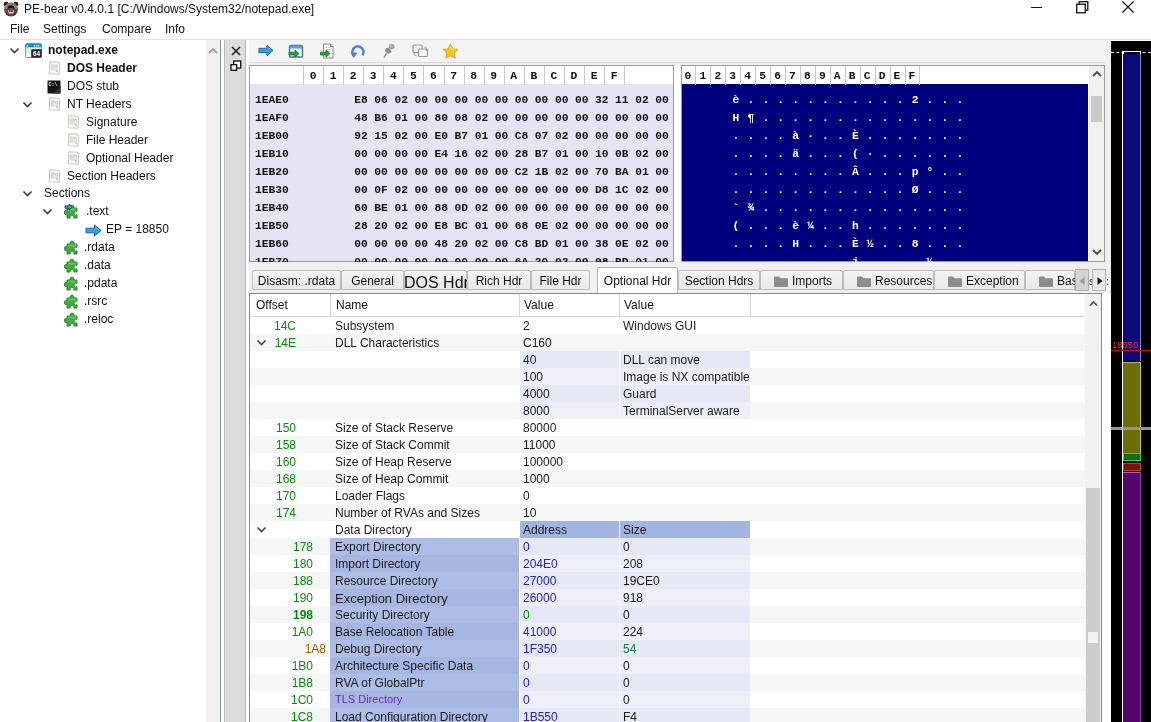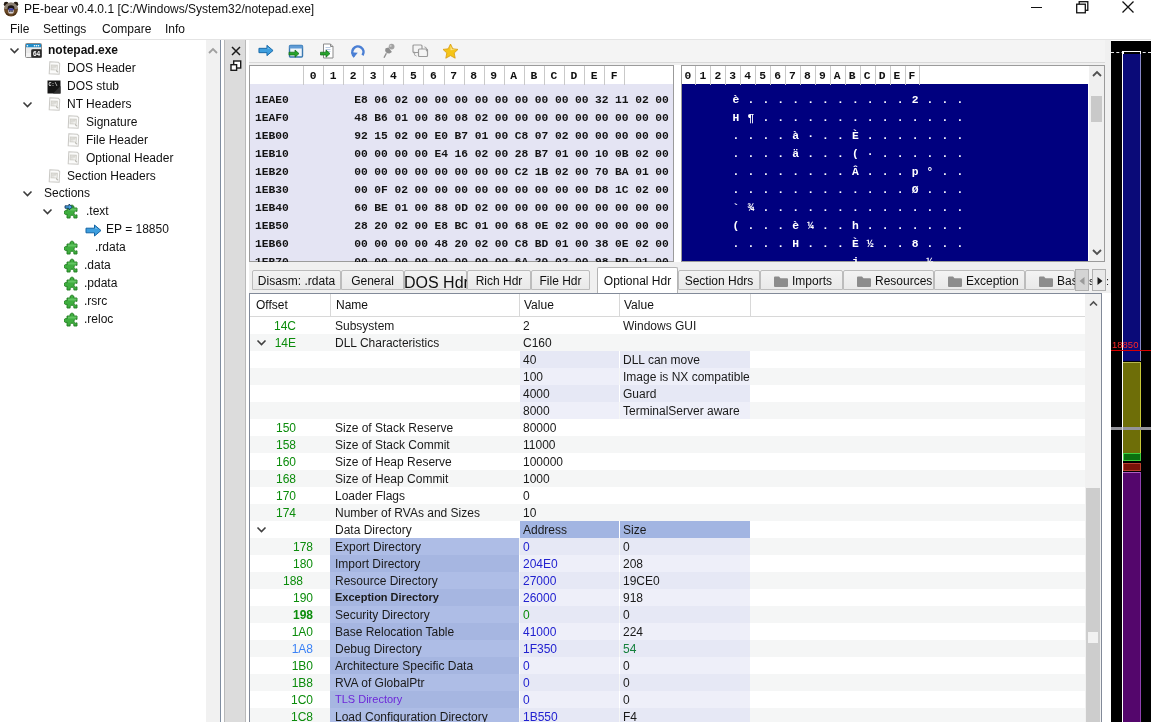--- a/index.html
+++ b/index.html
@@ -70,21 +70,21 @@
 </svg>
 <div class="abs" style="left:48px;top:43px;font-size:12px;color:#101010;font-weight:bold;white-space:pre;">notepad.exe</div>
 <svg class="abs" style="left:47px;top:61px" width="15" height="15" viewBox="0 0 15 15">
 <g transform="rotate(3 7 7)">
 <path d="M2.5 1 L11 1 L12.5 2.5 L12.5 13 L2.5 13 Z" fill="#fbfbfa" stroke="#c9c8c4" stroke-width="1"></path>
 <rect x="4.2" y="4.2" width="6" height="4.6" fill="none" stroke="#d3d2cc" stroke-width="1.1"></rect>
 <path d="M4.5 5.4 h5 M4.5 6.7 h5 M4.5 8 h3" stroke="#cfcec8" stroke-width="0.8"></path>
 <path d="M9.5 8.5 l2.2 2.2 l-1.2 0.6 l-1.4-1.4 Z" fill="#b9b8b2"></path>
 </g>
   </svg>
-<div class="abs" style="left:67px;top:61px;font-size:12px;color:#101010;font-weight:normal;white-space:pre;">DOS Header</div>
+<div class="abs" style="left:67px;top:61px;font-size:12px;color:#101010;font-weight:bold;white-space:pre;">DOS Header</div>
 <svg class="abs" style="left:47px;top:80px" width="14" height="14" viewBox="0 0 14 14">
 <path d="M0.5 0.5 H13.5 V13.5 H0.5 Z" fill="#141414"></path>
 <path d="M13.5 6 V13.5 H6 Z" fill="#2e2e2e"></path>
 <text x="1.5" y="5.8" font-size="5" fill="#e8e8e8" font-family="Liberation Mono,monospace" font-weight="bold">C:\</text>
 </svg>
 <div class="abs" style="left:67px;top:79px;font-size:12px;color:#101010;font-weight:normal;white-space:pre;">DOS stub</div>
 <svg class="abs" style="left:22px;top:101px" width="11" height="8" viewBox="0 0 11 8">
 <path d="M1.5 1.5 L5.5 5.5 L9.5 1.5" stroke="#3c3c3c" stroke-width="1.6" fill="none"></path>
   </svg>
 <svg class="abs" style="left:47px;top:97px" width="15" height="15" viewBox="0 0 15 15">
@@ -147,21 +147,21 @@
 <div class="abs" style="left:86px;top:204px;font-size:12px;color:#101010;font-weight:normal;white-space:pre;">.text</div>
 <svg class="abs" style="left:85px;top:224px" width="17" height="13" viewBox="0 0 17 13">
 <path d="M1 4.2 h8.5 V1 l6.5 5.5 -6.5 5.5 V8.8 H1 Z" fill="#3d9ede" stroke="#1565a5" stroke-width="1"></path>
 <path d="M1.8 4.9 h8.4 V3 l2.5 2 h-10.9Z" fill="#7cc4ef" opacity="0.8"></path>
 </svg>
 <div class="abs" style="left:106px;top:222px;font-size:12px;color:#101010;font-weight:normal;white-space:pre;">EP = 18850</div>
 <svg class="abs" style="left:64px;top:240px" width="17" height="16" viewBox="0 0 17 16">
 <path d="M2 5.5 h3.2 a2 2 0 1 1 3.6 0 H12 v3.4 a2 2 0 1 0 0 3.4 V15.5 H8.8 a2 2 0 1 0 -3.6 0 H2 v-3.8 a2 2 0 1 1 0 -3.4 Z" fill="#3fae3f" stroke="#1f7a1f" stroke-width="0.9" transform="translate(1,-1.5)"></path>
 <path d="M3 6 h9 l-1 2 h-8 Z" fill="#7fd87f" opacity="0.55" transform="translate(1,-1.5)"></path>
   </svg>
-<div class="abs" style="left:84px;top:240px;font-size:12px;color:#101010;font-weight:normal;white-space:pre;margin-left:11px;">.rdata</div>
+<div class="abs" style="left:84px;top:240px;font-size:12px;color:#101010;font-weight:normal;white-space:pre;">.rdata</div>
 <svg class="abs" style="left:64px;top:258px" width="17" height="16" viewBox="0 0 17 16">
 <path d="M2 5.5 h3.2 a2 2 0 1 1 3.6 0 H12 v3.4 a2 2 0 1 0 0 3.4 V15.5 H8.8 a2 2 0 1 0 -3.6 0 H2 v-3.8 a2 2 0 1 1 0 -3.4 Z" fill="#3fae3f" stroke="#1f7a1f" stroke-width="0.9" transform="translate(1,-1.5)"></path>
 <path d="M3 6 h9 l-1 2 h-8 Z" fill="#7fd87f" opacity="0.55" transform="translate(1,-1.5)"></path>
   </svg>
 <div class="abs" style="left:84px;top:258px;font-size:12px;color:#101010;font-weight:normal;white-space:pre;">.data</div>
 <svg class="abs" style="left:64px;top:276px" width="17" height="16" viewBox="0 0 17 16">
 <path d="M2 5.5 h3.2 a2 2 0 1 1 3.6 0 H12 v3.4 a2 2 0 1 0 0 3.4 V15.5 H8.8 a2 2 0 1 0 -3.6 0 H2 v-3.8 a2 2 0 1 1 0 -3.4 Z" fill="#3fae3f" stroke="#1f7a1f" stroke-width="0.9" transform="translate(1,-1.5)"></path>
 <path d="M3 6 h9 l-1 2 h-8 Z" fill="#7fd87f" opacity="0.55" transform="translate(1,-1.5)"></path>
   </svg>
 <div class="abs" style="left:84px;top:276px;font-size:12px;color:#101010;font-weight:normal;white-space:pre;">.pdata</div>
@@ -788,29 +788,29 @@
 <div class="abs" style="left:620px;top:555px;width:130px;height:17px;background:#eeeff9"></div>
 <div class="abs" style="left:330px;top:555px;width:189px;height:17px;background:#a6b6e1"></div>
 <div class="abs" style="left:273px;top:557px;width:40px;text-align:right;font-size:12px;color:#0b8c0b;white-space:pre;">180</div>
 <div class="abs" style="left:335px;top:557px;font-size:12px;color:#1a1a1a;font-weight:normal;white-space:pre;">Import Directory</div>
 <div class="abs" style="left:523px;top:557px;font-size:12px;color:#2222d0;font-weight:normal;white-space:pre;">204E0</div>
 <div class="abs" style="left:623px;top:557px;font-size:12px;color:#1a1a1a;font-weight:normal;white-space:pre;">208</div>
 <div class="abs" style="left:250px;top:572px;width:835px;height:17px;background:#f5f6f6"></div>
 <div class="abs" style="left:520px;top:572px;width:99px;height:17px;background:#e6e8f5"></div>
 <div class="abs" style="left:620px;top:572px;width:130px;height:17px;background:#e6e8f5"></div>
 <div class="abs" style="left:330px;top:572px;width:189px;height:17px;background:#aebde6"></div>
-<div class="abs" style="left:273px;top:574px;width:40px;text-align:center;font-size:12px;color:#0b8c0b;white-space:pre;">188</div>
+<div class="abs" style="left:273px;top:574px;width:40px;text-align:right;font-size:12px;color:#0b8c0b;white-space:pre;">188</div>
 <div class="abs" style="left:335px;top:574px;font-size:12px;color:#1a1a1a;font-weight:normal;white-space:pre;">Resource Directory</div>
 <div class="abs" style="left:523px;top:574px;font-size:12px;color:#2222d0;font-weight:normal;white-space:pre;">27000</div>
 <div class="abs" style="left:623px;top:574px;font-size:12px;color:#1a1a1a;font-weight:normal;white-space:pre;">19CE0</div>
 <div class="abs" style="left:520px;top:589px;width:99px;height:17px;background:#eeeff9"></div>
 <div class="abs" style="left:620px;top:589px;width:130px;height:17px;background:#eeeff9"></div>
 <div class="abs" style="left:330px;top:589px;width:189px;height:17px;background:#a6b6e1"></div>
 <div class="abs" style="left:273px;top:591px;width:40px;text-align:right;font-size:12px;color:#0b8c0b;white-space:pre;">190</div>
-<div class="abs" style="left:335px;top:591px;font-size:11px;color:#1a1a1a;font-weight:bold;white-space:pre;">Exception Directory</div>
+<div class="abs" style="left:335px;top:591px;font-size:13px;color:#1a1a1a;font-weight:normal;white-space:pre;">Exception Directory</div>
 <div class="abs" style="left:523px;top:591px;font-size:12px;color:#2222d0;font-weight:normal;white-space:pre;">26000</div>
 <div class="abs" style="left:623px;top:591px;font-size:12px;color:#1a1a1a;font-weight:normal;white-space:pre;">918</div>
 <div class="abs" style="left:250px;top:606px;width:835px;height:17px;background:#f5f6f6"></div>
 <div class="abs" style="left:520px;top:606px;width:99px;height:17px;background:#e6e8f5"></div>
 <div class="abs" style="left:620px;top:606px;width:130px;height:17px;background:#e6e8f5"></div>
 <div class="abs" style="left:330px;top:606px;width:189px;height:17px;background:#aebde6"></div>
 <div class="abs" style="left:273px;top:608px;width:40px;text-align:right;font-size:12px;color:#0b8c0b;white-space:pre;font-weight:bold;">198</div>
 <div class="abs" style="left:335px;top:608px;font-size:12px;color:#1a1a1a;font-weight:normal;white-space:pre;">Security Directory</div>
 <div class="abs" style="left:523px;top:608px;font-size:12px;color:#0b8c0b;font-weight:normal;white-space:pre;">0</div>
 <div class="abs" style="left:623px;top:608px;font-size:12px;color:#1a1a1a;font-weight:normal;white-space:pre;">0</div>
@@ -818,21 +818,21 @@
 <div class="abs" style="left:620px;top:623px;width:130px;height:17px;background:#eeeff9"></div>
 <div class="abs" style="left:330px;top:623px;width:189px;height:17px;background:#a6b6e1"></div>
 <div class="abs" style="left:273px;top:625px;width:40px;text-align:right;font-size:12px;color:#0b8c0b;white-space:pre;">1A0</div>
 <div class="abs" style="left:335px;top:625px;font-size:12px;color:#1a1a1a;font-weight:normal;white-space:pre;">Base Relocation Table</div>
 <div class="abs" style="left:523px;top:625px;font-size:12px;color:#2222d0;font-weight:normal;white-space:pre;">41000</div>
 <div class="abs" style="left:623px;top:625px;font-size:12px;color:#1a1a1a;font-weight:normal;white-space:pre;">224</div>
 <div class="abs" style="left:250px;top:640px;width:835px;height:17px;background:#f5f6f6"></div>
 <div class="abs" style="left:520px;top:640px;width:99px;height:17px;background:#e6e8f5"></div>
 <div class="abs" style="left:620px;top:640px;width:130px;height:17px;background:#e6e8f5"></div>
 <div class="abs" style="left:330px;top:640px;width:189px;height:17px;background:#aebde6"></div>
-<div class="abs" style="left:273px;top:642px;width:40px;text-align:right;font-size:12px;color:#3b82f6;white-space:pre;">1A8</div>
+<div class="abs" style="left:286px;top:642px;width:40px;text-align:right;font-size:12px;color:#a16207;white-space:pre;">1A8</div>
 <div class="abs" style="left:335px;top:642px;font-size:12px;color:#1a1a1a;font-weight:normal;white-space:pre;">Debug Directory</div>
 <div class="abs" style="left:523px;top:642px;font-size:12px;color:#2222d0;font-weight:normal;white-space:pre;">1F350</div>
 <div class="abs" style="left:623px;top:642px;font-size:12px;color:#15803d;font-weight:normal;white-space:pre;">54</div>
 <div class="abs" style="left:520px;top:657px;width:99px;height:17px;background:#eeeff9"></div>
 <div class="abs" style="left:620px;top:657px;width:130px;height:17px;background:#eeeff9"></div>
 <div class="abs" style="left:330px;top:657px;width:189px;height:17px;background:#a6b6e1"></div>
 <div class="abs" style="left:273px;top:659px;width:40px;text-align:right;font-size:12px;color:#0b8c0b;white-space:pre;">1B0</div>
 <div class="abs" style="left:335px;top:659px;font-size:12px;color:#1a1a1a;font-weight:normal;white-space:pre;">Architecture Specific Data</div>
 <div class="abs" style="left:523px;top:659px;font-size:12px;color:#2222d0;font-weight:normal;white-space:pre;">0</div>
 <div class="abs" style="left:623px;top:659px;font-size:12px;color:#1a1a1a;font-weight:normal;white-space:pre;">0</div>

